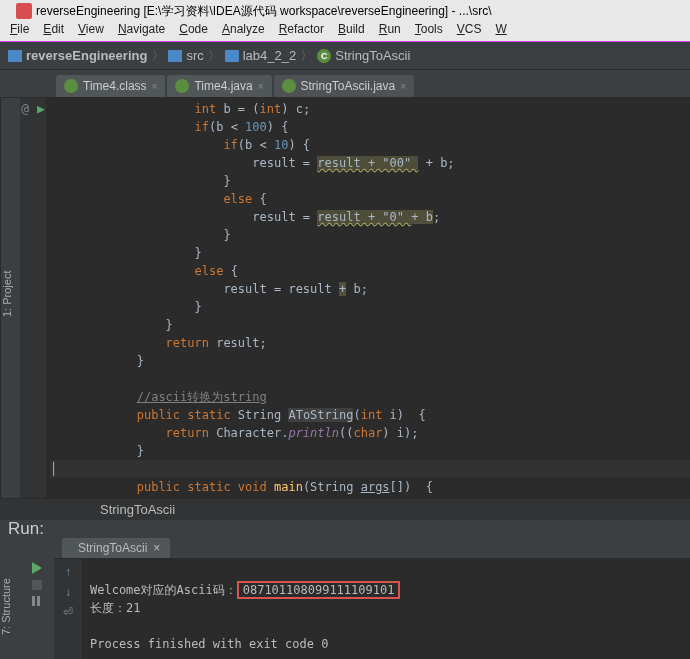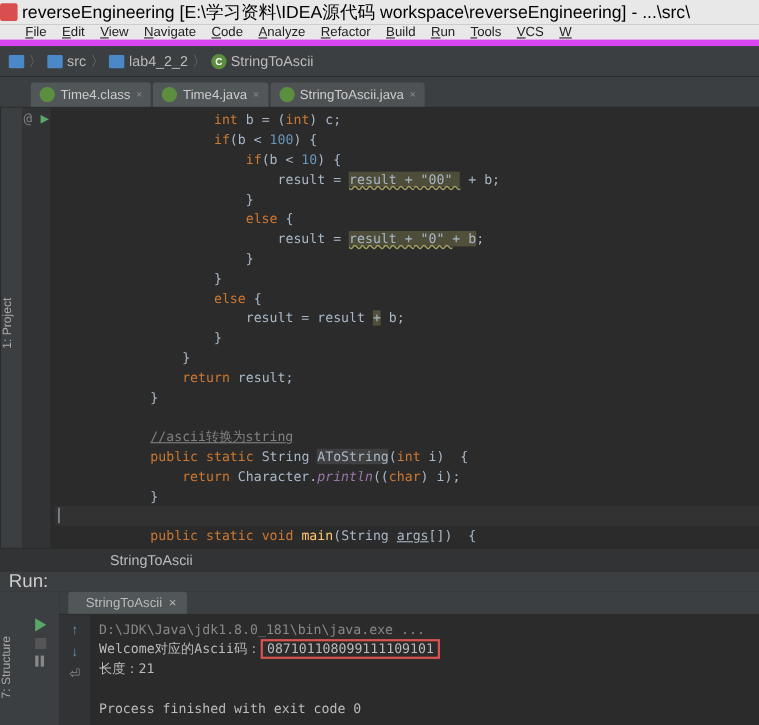--- a/index.html
+++ b/index.html
@@ -1,27 +1,27 @@
 <!DOCTYPE html>
 <html><head>
 <meta charset="utf-8">
 <style>
 * { margin: 0; padding: 0; box-sizing: border-box; }
 body { font-family: "Segoe UI", sans-serif; font-size: 12px; background: #3c3f41; color: #bbb; width: 690px; height: 659px; overflow: hidden; }
-.titlebar { background: #e8e8e8; color: #000; height: 22px; display: flex; align-items: center; padding: 0 0; font-size: 16px; }
+.titlebar { background: #e8e8e8; color: #000; height: 22px; display: flex; align-items: center; padding: 0 16px; font-size: 12px; }
 .titlebar .ico { width: 16px; height: 16px; background: #d94f4f; margin-right: 4px; border-radius: 2px; }
-.menubar { background: #e8e8e8; color: #222; height: 20px; display: flex; gap: 14px; padding: 0 23px; font-size: 12px; border-bottom: 6px solid #d946ef; }
+.menubar { background: #e8e8e8; color: #222; height: 20px; display: flex; gap: 14px; padding: 0 10px; font-size: 12px; border-bottom: 1px solid #d946ef; }
 .menubar span { cursor: default; }
 .menubar u { text-decoration: underline; }
 .toolbar-row { background: #3c3f41; height: 28px; display: flex; align-items: center; padding: 0 8px; gap: 6px; border-bottom: 1px solid #2b2b2b; font-size: 13px; }
 .crumb { display: flex; align-items: center; gap: 4px; color: #bbb; }
 .crumb .folder-ico { width: 14px; height: 12px; background: #4a88c7; border-radius: 1px; }
 .crumb .chev { color: #777; }
 .crumb .class-ico { width: 14px; height: 14px; background: #5b8f3f; border-radius: 50%; display: flex; align-items: center; justify-content: center; font-size: 9px; color: #fff; font-weight: bold; }
-.tabs { background: #3c3f41; height: 28px; display: flex; align-items: flex-end; padding-left: 28px; border-bottom: 1px solid #2b2b2b; }
+.tabs { background: #3c3f41; height: 28px; display: flex; align-items: flex-end; padding-left: 56px; border-bottom: 1px solid #2b2b2b; }
 .tab { background: #515658; padding: 4px 8px; display: flex; align-items: center; gap: 5px; margin-right: 2px; font-size: 12px; color: #ccc; border-top-left-radius: 3px; border-top-right-radius: 3px; }
 .tab.active { background: #4e5254; }
 .tab .close { color: #888; font-size: 10px; }
 .tab .java-ico { width: 14px; height: 14px; background: #5b8f3f; border-radius: 50%; }
 .editor-wrap { display: flex; height: 400px; background: #2b2b2b; }
 .left-bar { width: 20px; background: #3c3f41; writing-mode: vertical-rl; transform: rotate(180deg); text-align: center; font-size: 11px; color: #aaa; padding-top: 8px; border-right: 1px solid #2b2b2b; }
 .gutter { width: 46px; background: #313335; color: #606366; font-family: "Consolas", monospace; font-size: 12px; text-align: right; padding: 2px 6px 0 0; line-height: 18px; }
 .ann { width: 26px; background: #313335; color: #808080; font-family: monospace; font-size: 13px; padding-top: 2px; line-height: 18px; text-align: center; }
 .code { flex: 1; background: #2b2b2b; font-family: "Consolas", monospace; font-size: 12px; line-height: 18px; white-space: pre; padding: 2px 0 0 4px; color: #a9b7c6; overflow: hidden; }
 .kw { color: #cc7832; }
@@ -71,20 +71,21 @@
     <span><u>B</u>uild</span>
     <span><u>R</u>un</span>
     <span><u>T</u>ools</span>
     <span><u>V</u>CS</span>
     <span><u>W</u></span>
   </div>
 
 <div class="toolbar-row">
   <div class="crumb">
     <div class="folder-ico"></div>
+    <b>reverseEngineering</b>
     <span class="chev">〉</span>
     <div class="folder-ico"></div>
     <span>src</span>
     <span class="chev">〉</span>
     <div class="folder-ico"></div>
     <span>lab4_2_2</span>
     <span class="chev">〉</span>
     <div class="class-ico">C</div>
     <span>StringToAscii</span>
   </div>
@@ -185,21 +186,21 @@
         <span>StringToAscii</span>
         <span class="close">×</span>
       </div>
     </div>
     <div class="run-body">
       <div class="run-icons">
         <span style="color:#6897bb">↑</span>
         <span style="color:#6897bb">↓</span>
         <span style="color:#888">⏎</span>
       </div>
-      <div class="console" id="console"><span style="color:#888">D:\JDK\Java\jdk1.8.0_181\bin\java.exe ...</span>
+      <div class="console" id="console">
 Welcome对应的Ascii码：<span class="redbox">087101108099111109101</span>
 长度：21
 
 Process finished with exit code 0
 
         
       </div>
     </div>
   </div>
 </div>

